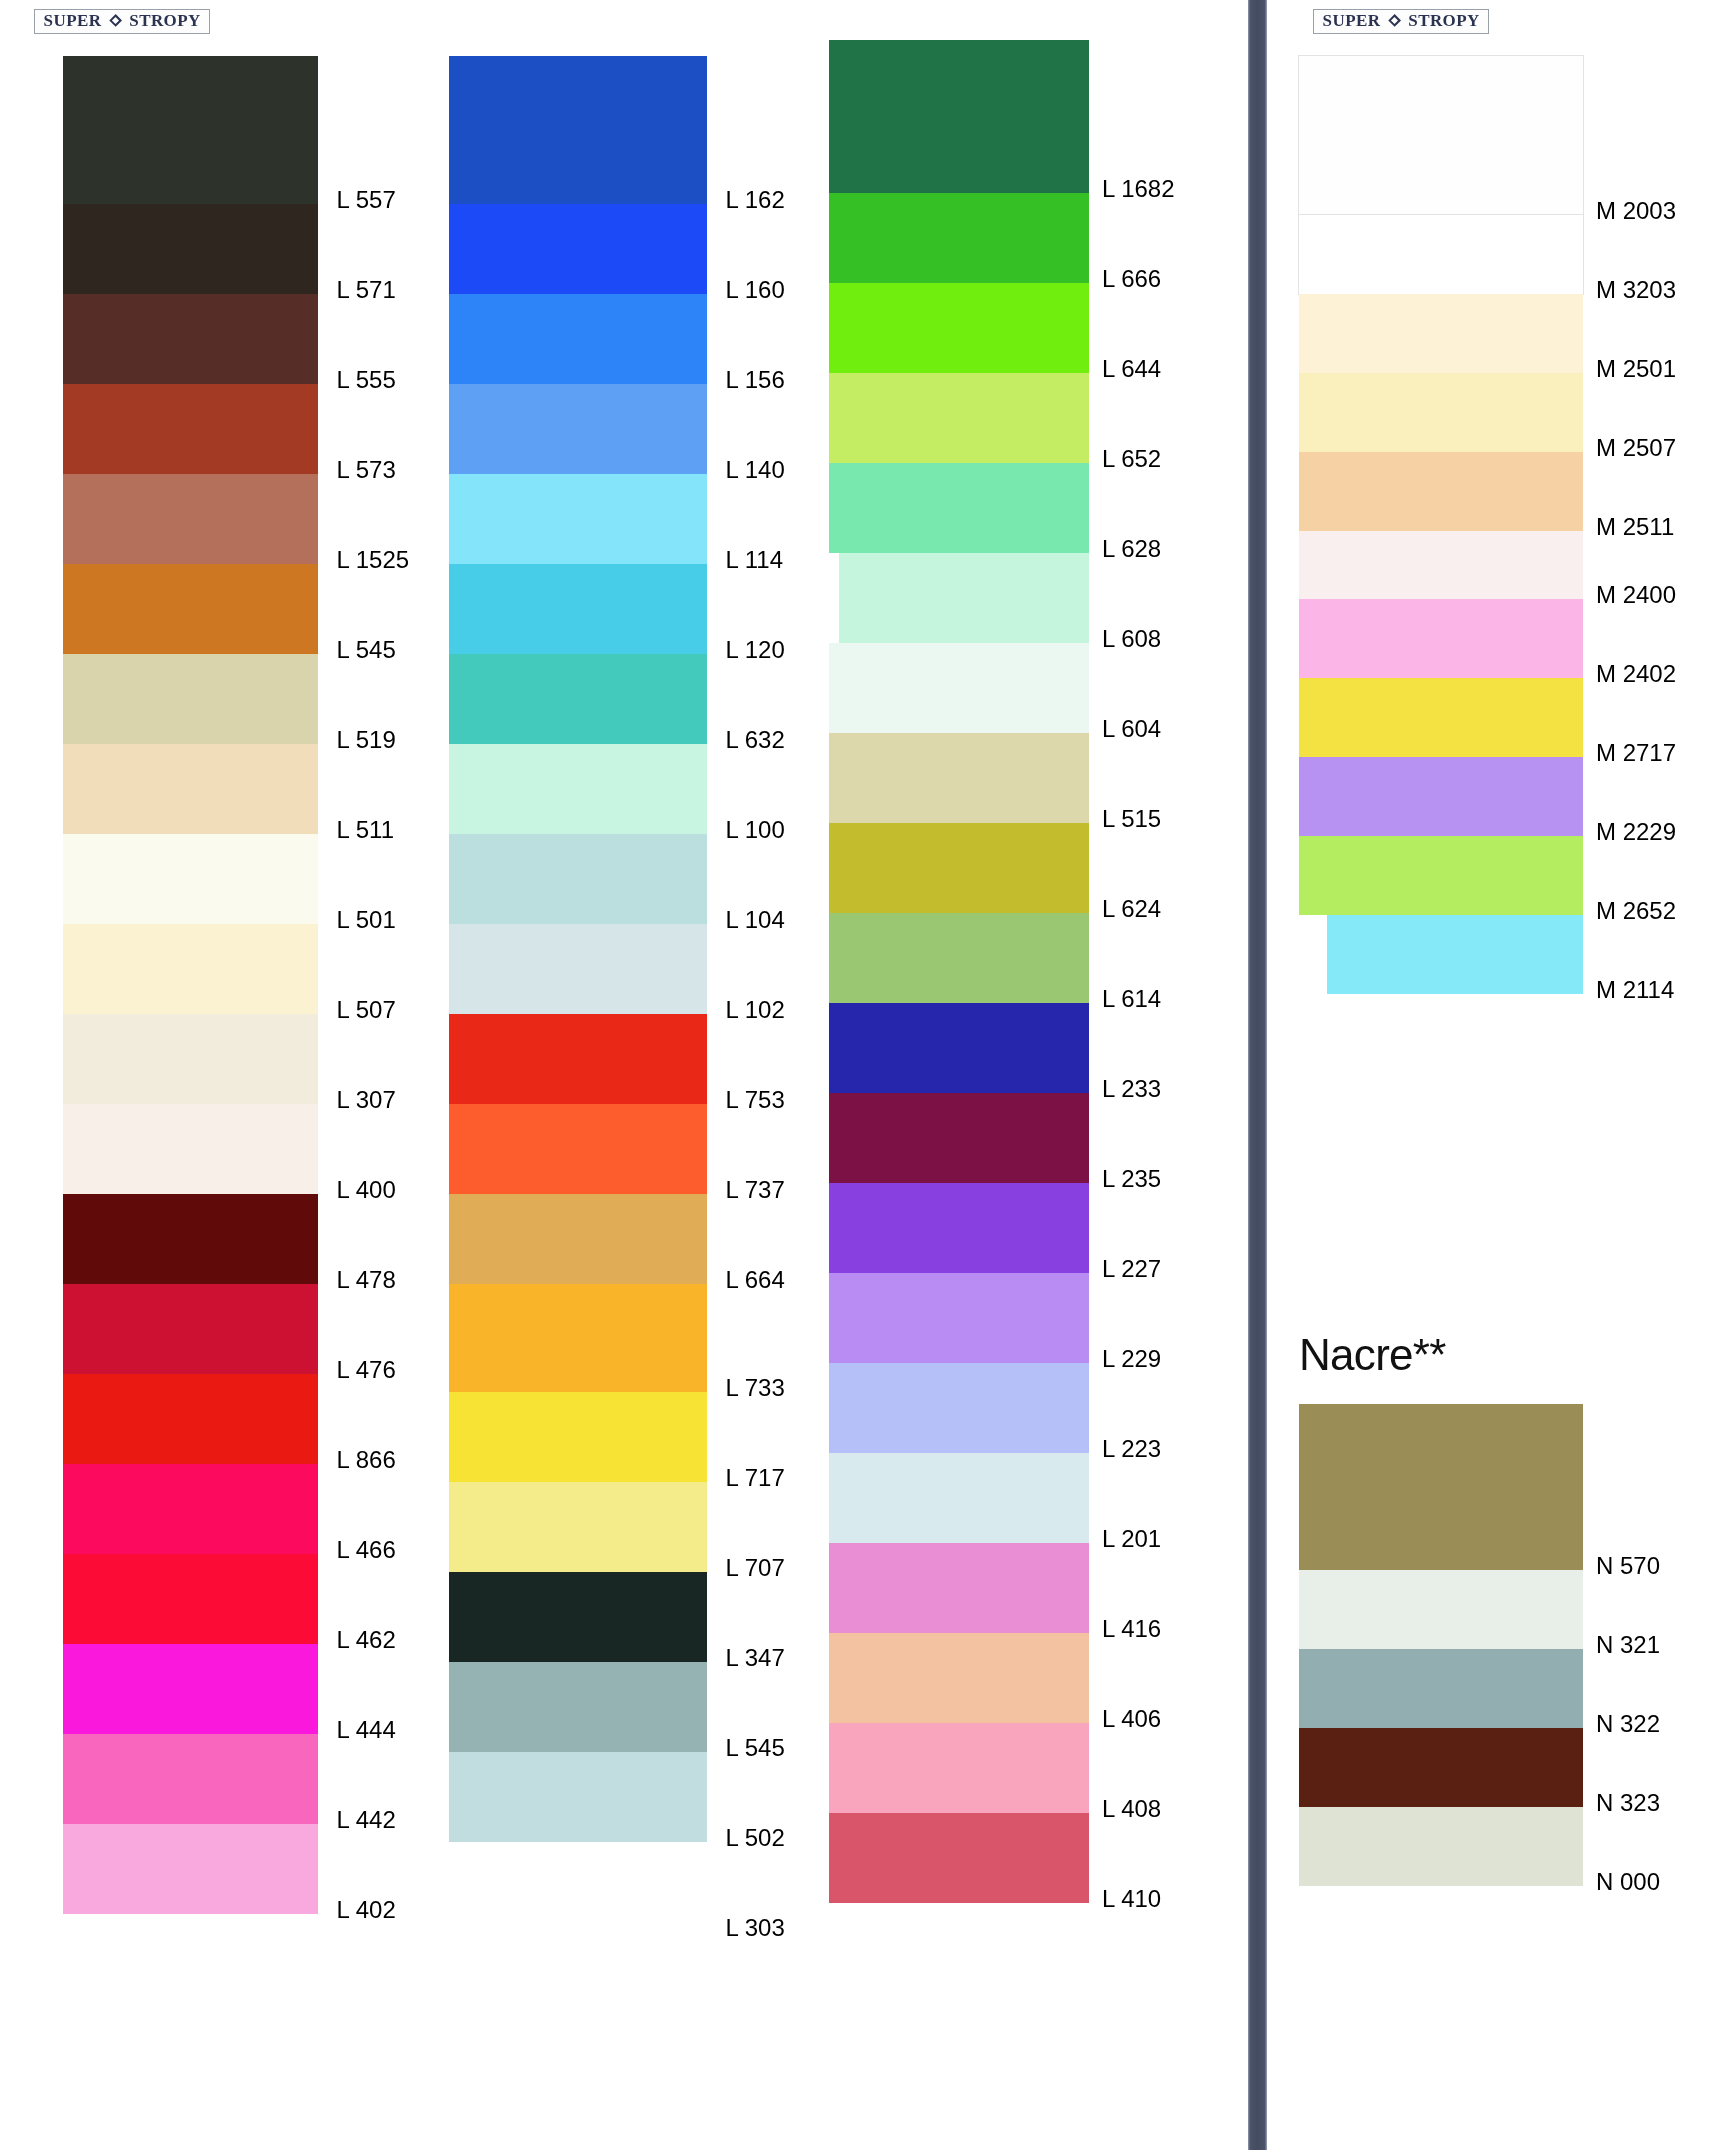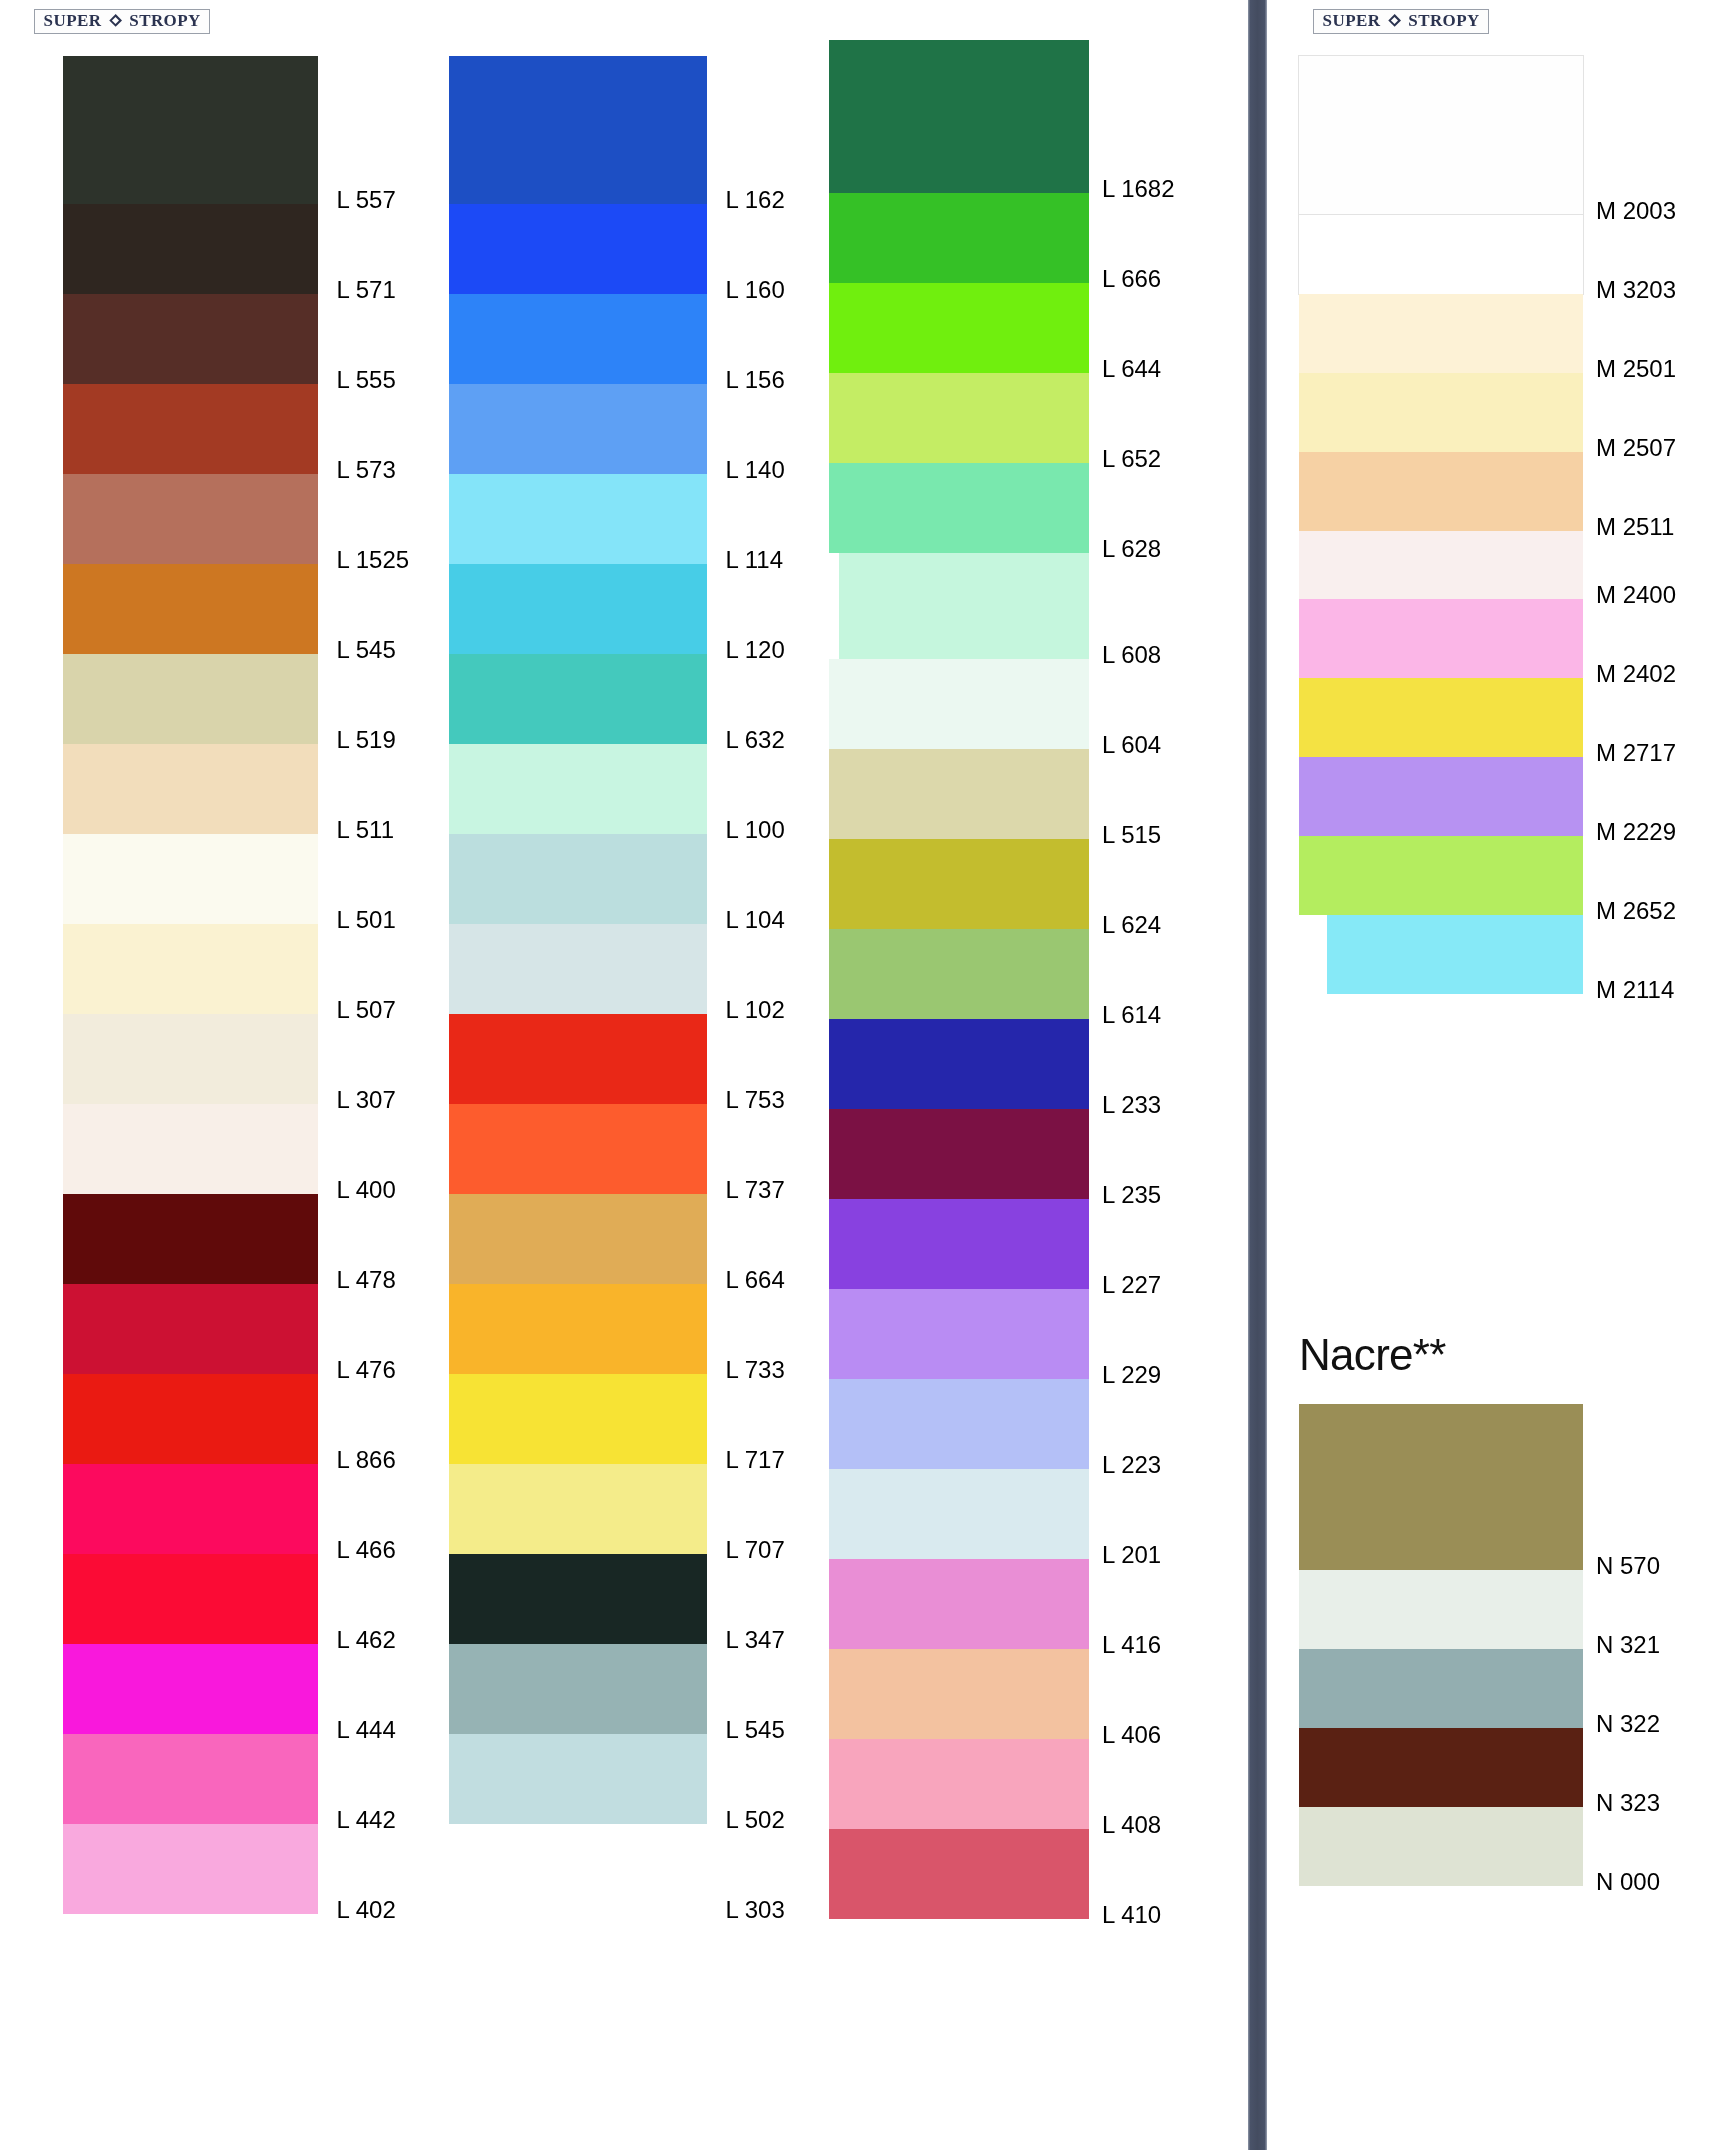--- a/index.html
+++ b/index.html
@@ -267,21 +267,21 @@
       <span class="swatch-label">L 753</span>
     </div>
     <div class="swatch-row" style="height: 90px;">
       <div class="swatch-chip" title="L 737" style="background: rgb(253, 92, 45);"></div>
       <span class="swatch-label">L 737</span>
     </div>
     <div class="swatch-row" style="height: 90px;">
       <div class="swatch-chip" title="L 664" style="background: rgb(224, 172, 86);"></div>
       <span class="swatch-label">L 664</span>
     </div>
-    <div class="swatch-row" style="height: 90px;">
+    <div class="swatch-row" style="height: 108px;">
       <div class="swatch-chip" title="L 733" style="background: rgb(249, 180, 42);"></div>
       <span class="swatch-label">L 733</span>
     </div>
     <div class="swatch-row" style="height: 90px;">
       <div class="swatch-chip" title="L 717" style="background: rgb(247, 227, 52);"></div>
       <span class="swatch-label">L 717</span>
     </div>
     <div class="swatch-row" style="height: 90px;">
       <div class="swatch-chip" title="L 707" style="background: rgb(244, 236, 138);"></div>
       <span class="swatch-label">L 707</span>
@@ -317,21 +317,21 @@
       <span class="swatch-label wide">L 644</span>
     </div>
     <div class="swatch-row" style="height: 90px;">
       <div class="swatch-chip" title="L 652" style="background: rgb(196, 237, 100);"></div>
       <span class="swatch-label wide">L 652</span>
     </div>
     <div class="swatch-row" style="height: 90px;">
       <div class="swatch-chip" title="L 628" style="background: rgb(121, 232, 174);"></div>
       <span class="swatch-label wide">L 628</span>
     </div>
-    <div class="swatch-row" style="height: 106px; padding-left: 10px;">
+    <div class="swatch-row" style="height: 90px; padding-left: 10px;">
       <div class="swatch-chip" title="L 608" style="background: rgb(197, 246, 221);"></div>
       <span class="swatch-label wide">L 608</span>
     </div>
     <div class="swatch-row" style="height: 90px;">
       <div class="swatch-chip" title="L 604" style="background: rgb(235, 248, 241);"></div>
       <span class="swatch-label wide">L 604</span>
     </div>
     <div class="swatch-row" style="height: 90px;">
       <div class="swatch-chip" title="L 515" style="background: rgb(220, 216, 171);"></div>
       <span class="swatch-label wide">L 515</span>

